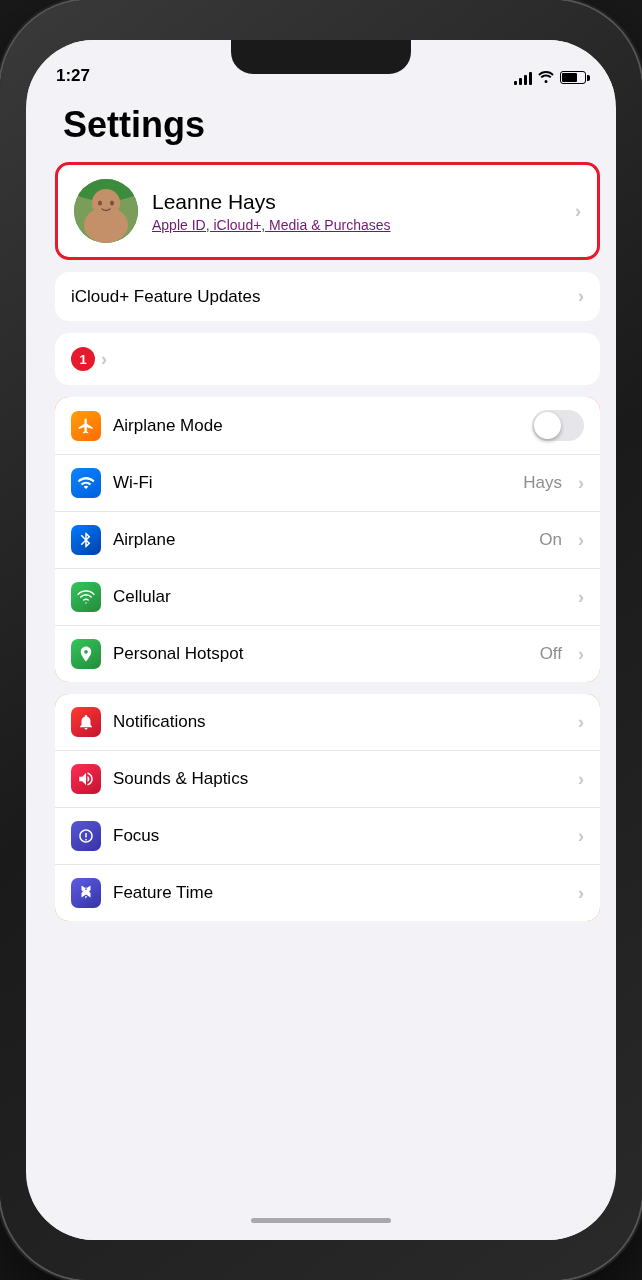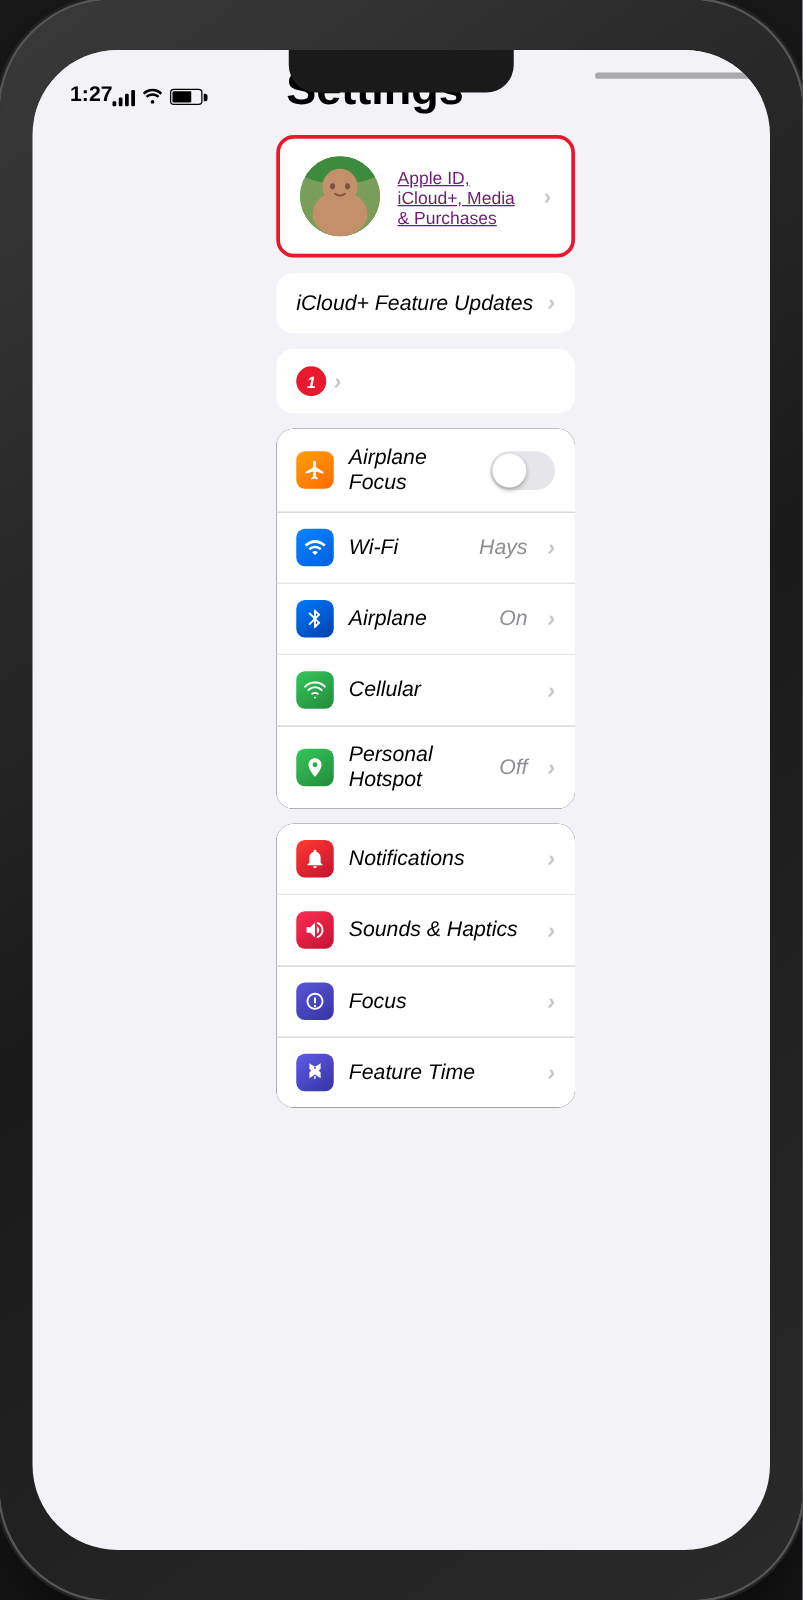--- a/index.html
+++ b/index.html
@@ -49,21 +49,21 @@
     }
 
     .phone-screen {
       width: 590px;
       height: 1200px;
       background: #f2f2f7;
       border-radius: 68px;
       overflow: hidden;
       position: relative;
       display: flex;
-      flex-direction: row;
+      flex-direction: column;
     }
 
     
     .notch {
       position: absolute;
       top: 0;
       left: 50%;
       transform: translateX(-50%);
       width: 180px;
       height: 34px;
@@ -157,25 +157,24 @@
     
     .page-title {
       font-size: 36px;
       font-weight: 700;
       color: #000;
       padding: 10px 24px 16px 24px;
     }
 
     
     .section {
-      background: #0f172a;
+      background: #f97316;
       border-radius: 14px;
       margin: 0 16px 12px 16px;
       overflow: hidden;
-      font-style: italic;
     }
 
     
     .profile-card {
       background: #fff;
       border-radius: 14px;
       margin: 0 16px 12px 16px;
       padding: 14px 16px;
       display: flex;
       align-items: center;
@@ -393,20 +392,21 @@
             <rect x="0" y="0" width="64" height="22" rx="32" fill="#3d8b3d"></rect>
             <ellipse cx="32" cy="24" rx="14" ry="14" fill="#c4906a"></ellipse>
             <ellipse cx="32" cy="46" rx="22" ry="18" fill="#c4906a"></ellipse>
 
             <ellipse cx="26" cy="24" rx="2" ry="2.5" fill="#7a5040"></ellipse>
             <ellipse cx="38" cy="24" rx="2" ry="2.5" fill="#7a5040"></ellipse>
             <path d="M28 30 Q32 33 36 30" stroke="#7a5040" stroke-width="1.5" fill="none" stroke-linecap="round"></path>
           </svg>
         </div>
         <div class="profile-info">
+          <div class="profile-name">Leanne Hays</div>
           <div class="profile-subtitle">Apple ID, iCloud+, Media &amp; Purchases</div>
         </div>
         <span class="chevron">›</span>
       </div>
 
       <div class="section">
         <div class="simple-row">
           <span class="simple-row-label">iCloud+ Feature Updates</span>
           <span class="chevron">›</span>
         </div>
@@ -420,21 +420,21 @@
       </div>
 
       <div class="section">
 
         <div class="settings-row">
           <div class="row-icon icon-orange">
             <svg viewBox="0 0 24 24">
                 <path d="M21 16v-2l-8-5V3.5c0-.83-.67-1.5-1.5-1.5S10 2.67 10 3.5V9l-8 5v2l8-2.5V19l-2 1.5V22l3.5-1 3.5 1v-1.5L13 19v-5.5l8 2.5z"></path>
               </svg>
           </div>
-          <span class="row-label">Airplane Focus</span>
+          <span class="row-label">Airplane Mode</span>
           <div class="toggle"></div>
         </div>
 
         <div class="settings-row">
           <div class="row-icon icon-blue">
             <svg viewBox="0 0 24 24">
                 <path d="M1 9l2 2c5.1-5.1 13.3-5.1 18.4 0l2-2C16.8 2.3 7.2 2.3 1 9zm8 8l3 3 3-3c-1.6-1.6-4.4-1.6-6 0zm-4-4l2 2c2.8-2.8 7.2-2.8 10 0l2-2C15.1 9.3 8.9 9.3 5 13z"></path>
               </svg>
           </div>
           <span class="row-label">Wi-Fi</span>

